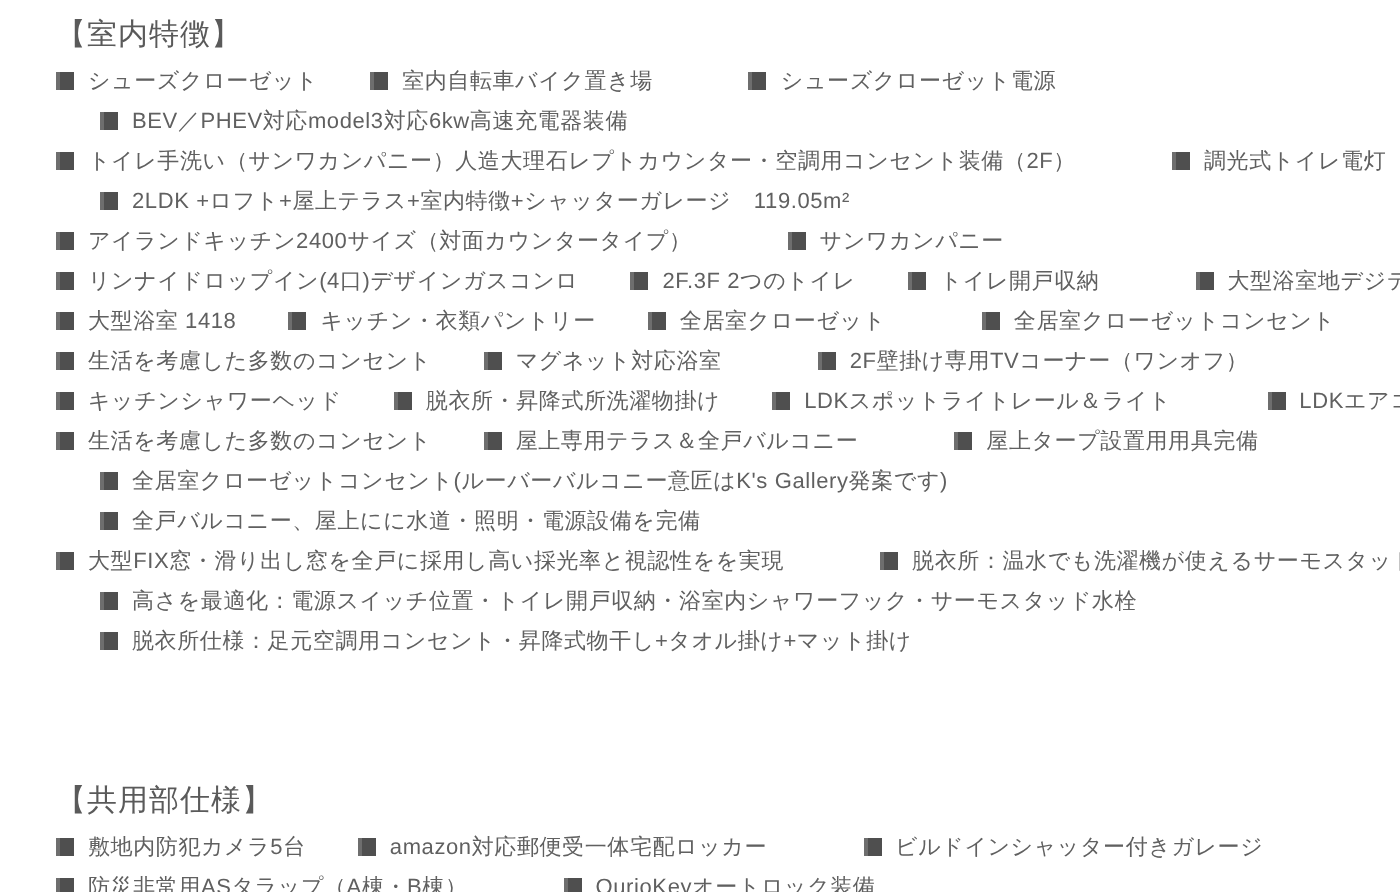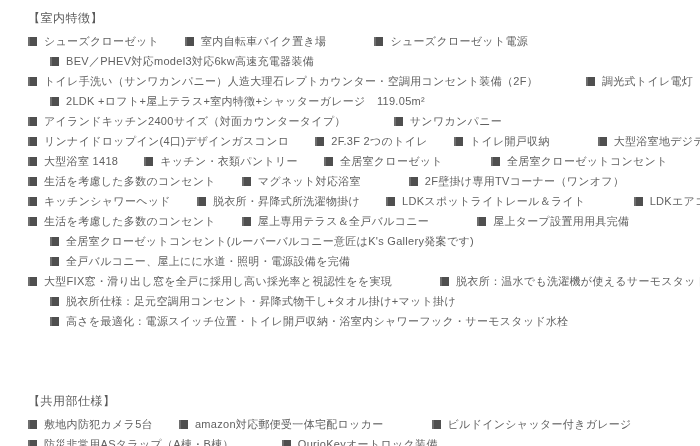--- a/index.html
+++ b/index.html
@@ -14,21 +14,21 @@
   .page {
     box-sizing: border-box;
     width: 700px;
     height: 446px;
     padding: 8px 14px 0 28px;
     color: #5e5e5e;
   }
   .feature-section { display: block; }
   .feature-section + .feature-section { margin-top: 60px; }
   .section-title {
-    font-size: 12px;
+    font-size: 15px;
     line-height: 20px;
     height: 20px;
     letter-spacing: 0.5px;
     color: #5a5a5a;
     margin-bottom: 3px;
   }
   .feature-line {
     font-size: 11px;
     line-height: 20px;
     height: 20px;
@@ -64,22 +64,22 @@
         <div class="feature-line"><span class="feature-item"><span class="bullet"></span><span class="item-text">2LDK +ロフト+屋上テラス+室内特徴+シャッターガレージ　119.05m²</span></span></div>
         <div class="feature-line"><span class="feature-item"><span class="bullet"></span><span class="item-text">アイランドキッチン2400サイズ（対面カウンタータイプ）</span></span><span class="feature-item"><span class="bullet"></span><span class="item-text">サンワカンパニー</span></span></div>
         <div class="feature-line"><span class="feature-item"><span class="bullet"></span><span class="item-text">リンナイドロップイン(4口)デザインガスコンロ</span></span><span class="feature-item"><span class="bullet"></span><span class="item-text">2F.3F 2つのトイレ</span></span><span class="feature-item"><span class="bullet"></span><span class="item-text">トイレ開戸収納</span></span><span class="feature-item"><span class="bullet"></span><span class="item-text">大型浴室地デジテレビ</span></span></div>
         <div class="feature-line"><span class="feature-item"><span class="bullet"></span><span class="item-text">大型浴室 1418</span></span><span class="feature-item"><span class="bullet"></span><span class="item-text">キッチン・衣類パントリー</span></span><span class="feature-item"><span class="bullet"></span><span class="item-text">全居室クローゼット</span></span><span class="feature-item"><span class="bullet"></span><span class="item-text">全居室クローゼットコンセント</span></span></div>
         <div class="feature-line"><span class="feature-item"><span class="bullet"></span><span class="item-text">生活を考慮した多数のコンセント</span></span><span class="feature-item"><span class="bullet"></span><span class="item-text">マグネット対応浴室</span></span><span class="feature-item"><span class="bullet"></span><span class="item-text">2F壁掛け専用TVコーナー（ワンオフ）</span></span></div>
         <div class="feature-line"><span class="feature-item"><span class="bullet"></span><span class="item-text">キッチンシャワーヘッド</span></span><span class="feature-item"><span class="bullet"></span><span class="item-text">脱衣所・昇降式所洗濯物掛け</span></span><span class="feature-item"><span class="bullet"></span><span class="item-text">LDKスポットライトレール＆ライト</span></span><span class="feature-item"><span class="bullet"></span><span class="item-text">LDKエアコン</span></span></div>
         <div class="feature-line"><span class="feature-item"><span class="bullet"></span><span class="item-text">生活を考慮した多数のコンセント</span></span><span class="feature-item"><span class="bullet"></span><span class="item-text">屋上専用テラス＆全戸バルコニー</span></span><span class="feature-item"><span class="bullet"></span><span class="item-text">屋上タープ設置用用具完備</span></span></div>
         <div class="feature-line"><span class="feature-item"><span class="bullet"></span><span class="item-text">全居室クローゼットコンセント(ルーバーバルコニー意匠はK's Gallery発案です)</span></span></div>
         <div class="feature-line"><span class="feature-item"><span class="bullet"></span><span class="item-text">全戸バルコニー、屋上にに水道・照明・電源設備を完備</span></span></div>
         <div class="feature-line"><span class="feature-item"><span class="bullet"></span><span class="item-text">大型FIX窓・滑り出し窓を全戸に採用し高い採光率と視認性をを実現</span></span><span class="feature-item"><span class="bullet"></span><span class="item-text">脱衣所：温水でも洗濯機が使えるサーモスタッド仕様</span></span></div>
+        <div class="feature-line"><span class="feature-item"><span class="bullet"></span><span class="item-text">高さを最適化：電源スイッチ位置・トイレ開戸収納・浴室内シャワーフック・サーモスタッド水栓</span></span></div>
         <div class="feature-line"><span class="feature-item"><span class="bullet"></span><span class="item-text">脱衣所仕様：足元空調用コンセント・昇降式物干し+タオル掛け+マット掛け</span></span></div>
-        <div class="feature-line"><span class="feature-item"><span class="bullet"></span><span class="item-text">高さを最適化：電源スイッチ位置・トイレ開戸収納・浴室内シャワーフック・サーモスタッド水栓</span></span></div>
       </section>
       <section class="feature-section">
         <div class="section-title">【共用部仕様】</div>
         <div class="feature-line"><span class="feature-item"><span class="bullet"></span><span class="item-text">敷地内防犯カメラ5台</span></span><span class="feature-item"><span class="bullet"></span><span class="item-text">amazon対応郵便受一体宅配ロッカー</span></span><span class="feature-item"><span class="bullet"></span><span class="item-text">ビルドインシャッター付きガレージ</span></span></div>
         <div class="feature-line"><span class="feature-item"><span class="bullet"></span><span class="item-text">防災非常用ASタラップ（A棟・B棟）</span></span><span class="feature-item"><span class="bullet"></span><span class="item-text">QurioKeyオートロック装備</span></span></div>
       </section>
     </div>
 </div>
 
 </body></html>

